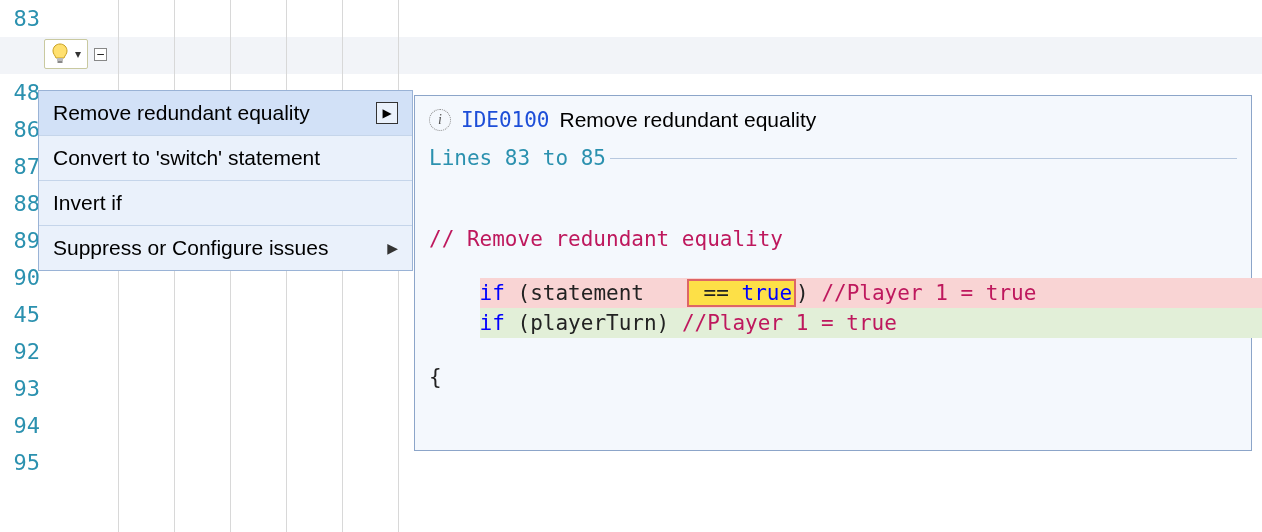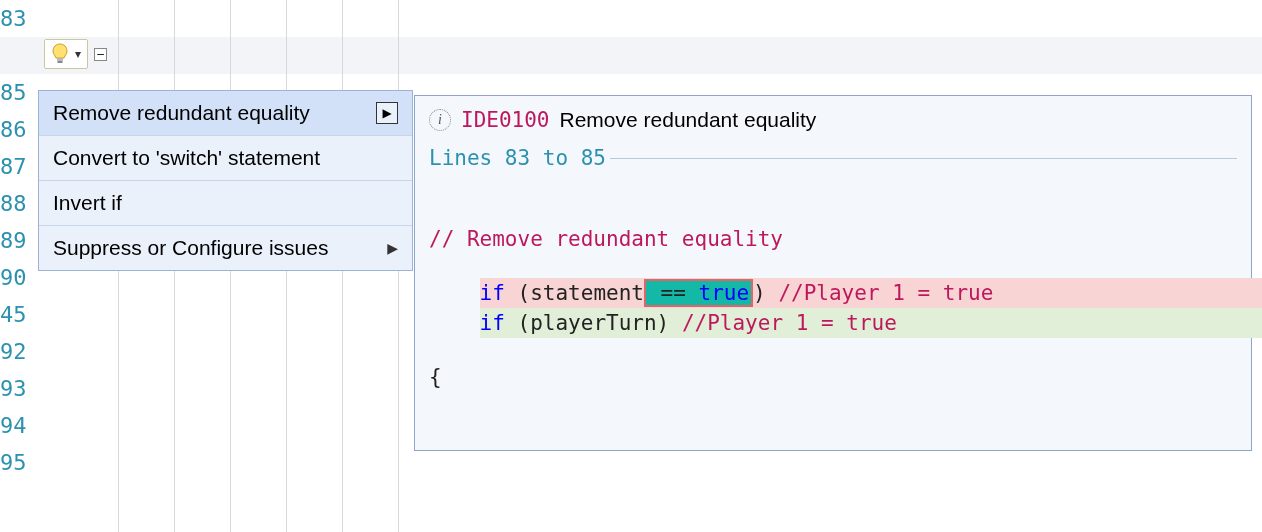--- a/index.html
+++ b/index.html
@@ -16,21 +16,21 @@
   .editor {
     position: absolute;
     top: 0; left: 0;
     width: 1262px;
     height: 532px;
     display: flex;
   }
   .gutter {
     width: 48px;
     color: #2b91af;
-    text-align: left;
+    text-align: right;
     padding-right: 8px;
     line-height: 37px;
     font-family: Consolas, ui-monospace, monospace;
     font-size: 22px;
     user-select: none;
   }
   .vline {
     position: absolute;
     top: 0; bottom: 0;
     width: 1px;
@@ -135,61 +135,62 @@
   .info-icon {
     width: 22px; height: 22px;
     border: 1px dotted #888;
     border-radius: 50%;
     display: flex; align-items: center; justify-content: center;
     font-family: Georgia, serif;
     font-style: italic;
     font-size: 14px;
     color: #555;
   }
-  .ide-code { color: #be185d; font-family: Consolas, ui-monospace, monospace; }
+  .ide-code { color: #1d4ed8; font-family: Consolas, ui-monospace, monospace; }
   .preview-lines-bar {
     display: flex;
     align-items: center;
     padding: 4px 14px 6px 14px;
     gap: 4px;
     font-family: Consolas, ui-monospace, monospace;
   }
   .lines-label { color: #2b91af; }
   .hr-line { flex: 1; height: 1px; background: #b7c8df; }
   .diff-block {
     font-family: Consolas, ui-monospace, monospace;
     padding: 0 14px 10px 14px;
     white-space: pre;
   }
   .diff-row { line-height: 30px; }
   .diff-del { background: #f9d4d4; display: inline-block; width: 100%; }
   .diff-add { background: #e2efd8; display: inline-block; width: 100%; }
   .del-highlight {
-    background: #14b8a6;
+    background: #fde047;
     border: 2px solid #d66;
     padding: 0 2px;
+    margin-left: 43px;
   }
   .preview-footer {
     border-top: 1px solid #c5d5ea;
     padding: 10px 14px 14px 14px;
   }
   .preview-link { color: #0066cc; cursor: pointer; }
   .sep { color: #555; }
 </style>
 </head>
 <body>
 
 <div class="editor">
 
   <div class="linehl" style="top:37px;"></div>
 
   <div class="gutter" id="gutter">
       <div>83</div>
       <div>84</div>
-      <div>85</div>
+      <div>48</div>
       <div>86</div>
       <div>87</div>
       <div>88</div>
       <div>89</div>
       <div>90</div>
       <div>45</div>
       <div>92</div>
       <div>93</div>
       <div>94</div>
       <div>95</div>

